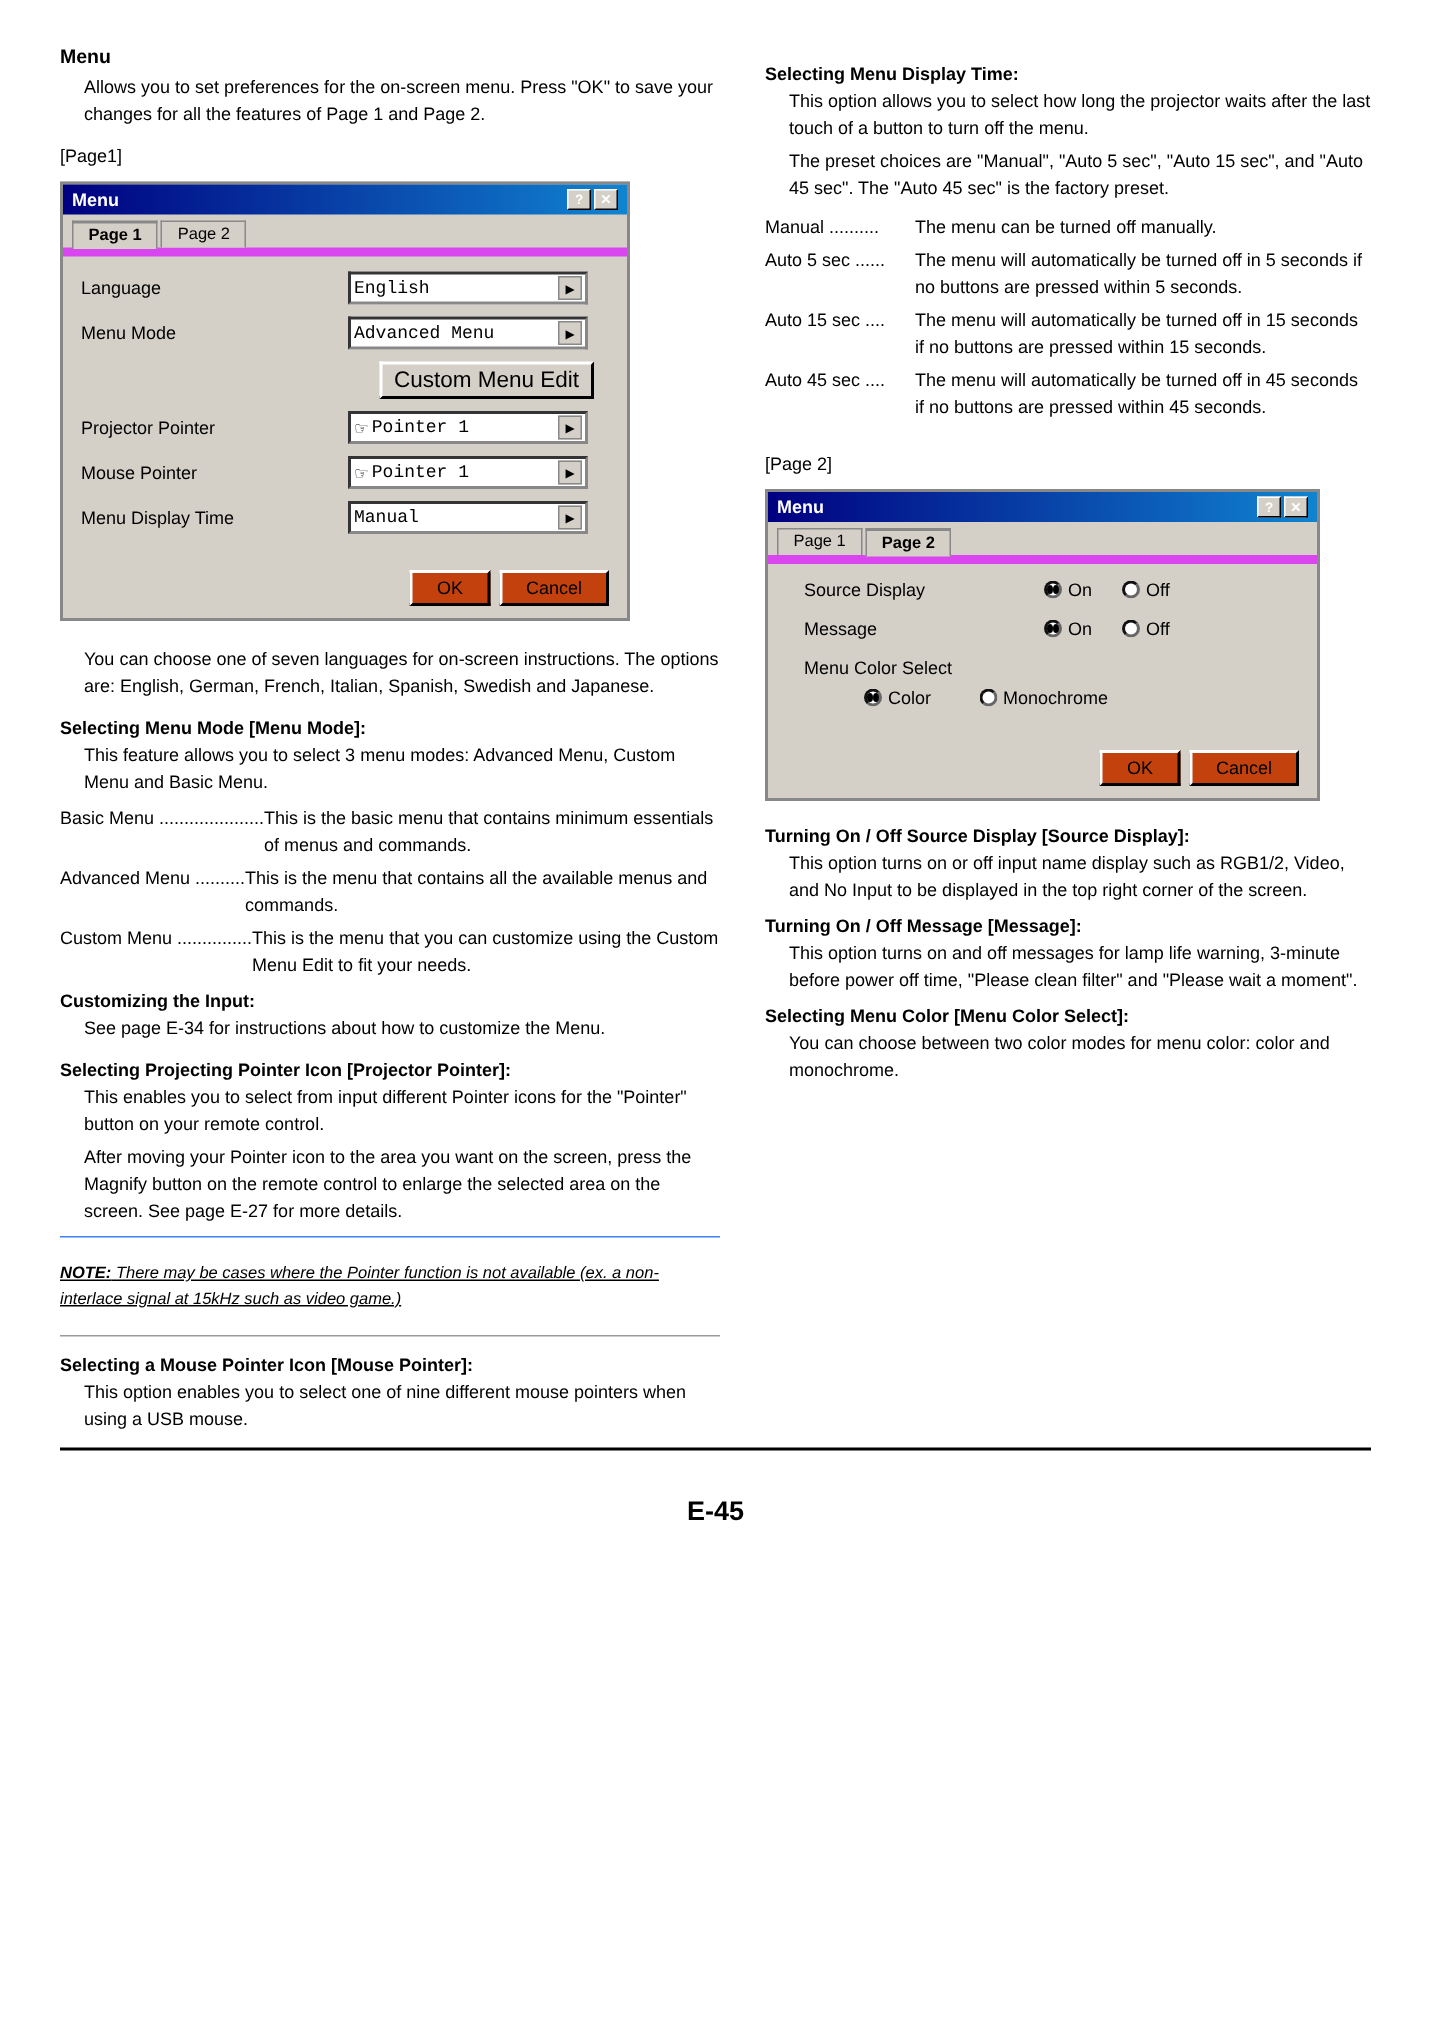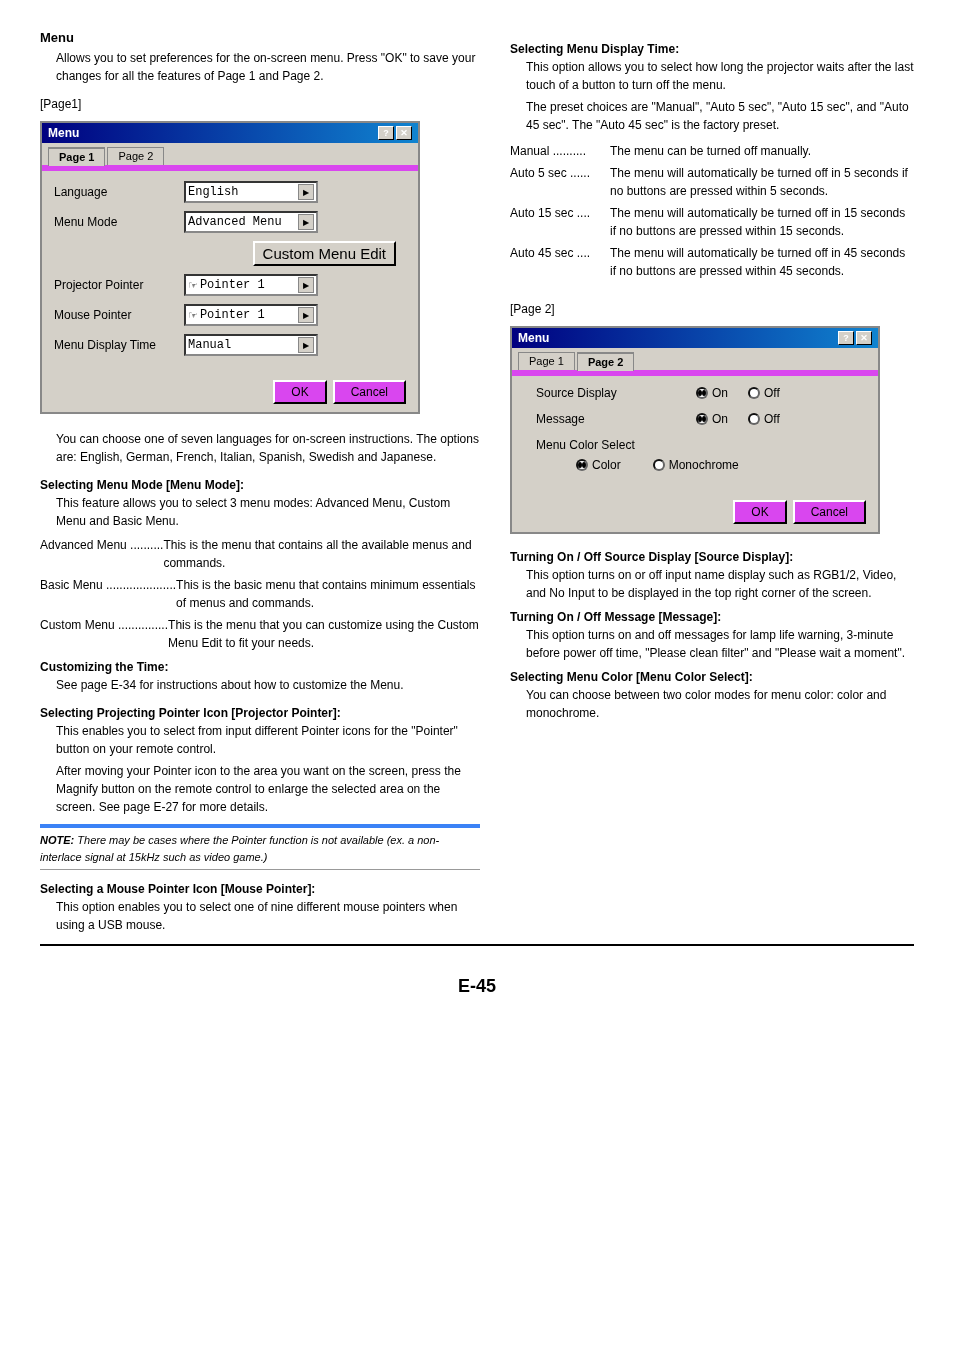--- a/index.html
+++ b/index.html
@@ -112,21 +112,22 @@
     .dialog-row-label {
       width: 130px;
       font-size: 12px;
     }
     .dialog-select-wrap {
       display: flex;
       align-items: center;
       border: 2px inset #888;
       background: #fff;
       padding: 1px 2px;
-      width: 134px;
+      width: 160px;
+      margin-left: 48px;
     }
     .dialog-select-text {
       font-size: 12px;
       flex: 1;
       font-family: 'Courier New', monospace;
     }
     .dialog-select-arrow {
       width: 16px;
       height: 16px;
       background: #d4d0c8;
@@ -148,21 +149,21 @@
       font-size: 15px;
       cursor: pointer;
     }
     .dialog-footer {
       display: flex;
       justify-content: flex-end;
       padding: 6px 12px 8px 12px;
       gap: 6px;
     }
     .dialog-btn {
-      background: #d946ef;
+      background: #c2410c;
       border: 2px outset #fff;
       border-right-color: #555;
       border-bottom-color: #555;
       padding: 3px 16px;
       font-size: 12px;
       cursor: pointer;
       min-width: 50px;
     }
     
     .dialog2 {
@@ -227,25 +228,26 @@
     
     .section-heading {
       font-size: 12px;
       font-weight: bold;
       margin-top: 12px;
       margin-bottom: 2px;
     }
     .note-text {
       font-size: 11px;
       font-style: italic;
-      border-top: 4px solid #3b82f6;
+      border-top: 1px solid #3b82f6;
       border-bottom: 1px solid #999;
-      padding: 4px 0;
+      padding: 16px 0;
       margin: 8px 0;
       line-height: 1.5;
+      text-decoration: underline;
     }
     .def-row {
       display: flex;
       margin-bottom: 4px;
       line-height: 1.5;
     }
     .def-term {
       min-width: 110px;
       font-size: 12px;
     }
@@ -348,34 +350,34 @@
       <p>You can choose one of seven languages for on-screen instructions. The options are: English, German, French, Italian, Spanish, Swedish and Japanese.</p>
     </div>
 
     <div class="section-heading">Selecting Menu Mode [Menu Mode]:</div>
     <div class="indent">
       <p>This feature allows you to select 3 menu modes: Advanced Menu, Custom Menu and Basic Menu.</p>
     </div>
 
     <div style="margin-top:6px;">
       <div class="def-row">
+        <span class="def-term">Basic Menu .....................</span>
+        <span class="def-desc">This is the basic menu that contains minimum essentials of menus and commands.</span>
+      </div>
+      <div class="def-row">
         <span class="def-term">Advanced Menu ..........</span>
         <span class="def-desc">This is the menu that contains all the available menus and commands.</span>
       </div>
       <div class="def-row">
-        <span class="def-term">Basic Menu .....................</span>
-        <span class="def-desc">This is the basic menu that contains minimum essentials of menus and commands.</span>
-      </div>
-      <div class="def-row">
         <span class="def-term">Custom Menu ...............</span>
         <span class="def-desc">This is the menu that you can customize using the Custom Menu Edit to fit your needs.</span>
       </div>
     </div>
 
-    <div class="section-heading" style="margin-top:8px;">Customizing the Time:</div>
+    <div class="section-heading" style="margin-top:8px;">Customizing the Input:</div>
     <div class="indent">
       <p>See page E-34 for instructions about how to customize the Menu.</p>
     </div>
 
     <div class="section-heading">Selecting Projecting Pointer Icon [Projector Pointer]:</div>
     <div class="indent">
       <p>This enables you to select from input different Pointer icons for the "Pointer" button on your remote control.</p>
       <p style="margin-top:4px;">After moving your Pointer icon to the area you want on the screen, press the Magnify button on the remote control to enlarge the selected area on the screen. See page E-27 for more details.</p>
     </div>
     <div class="note-text">

